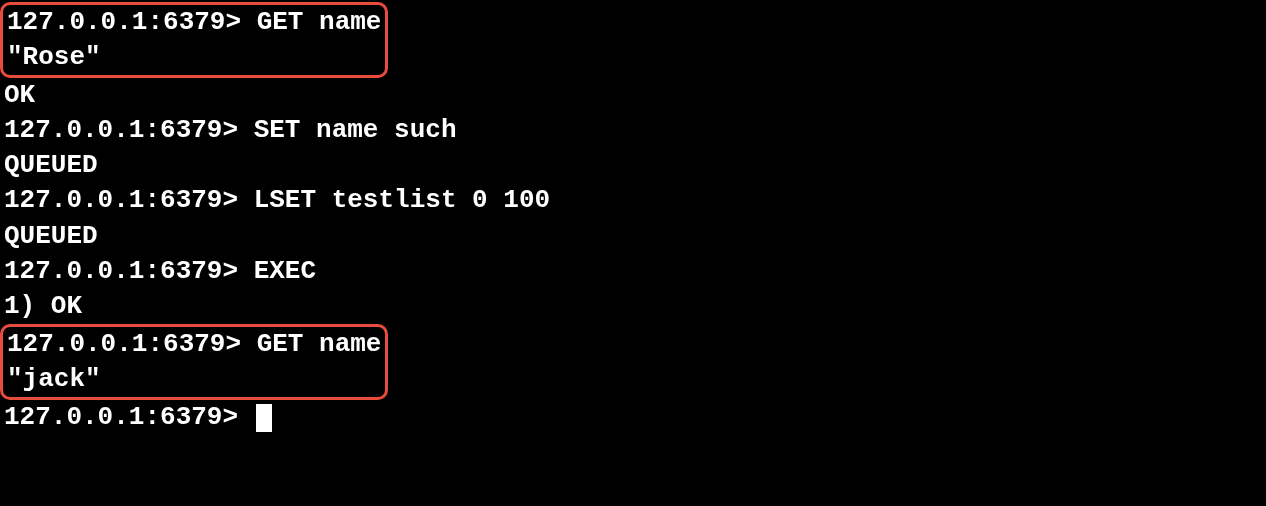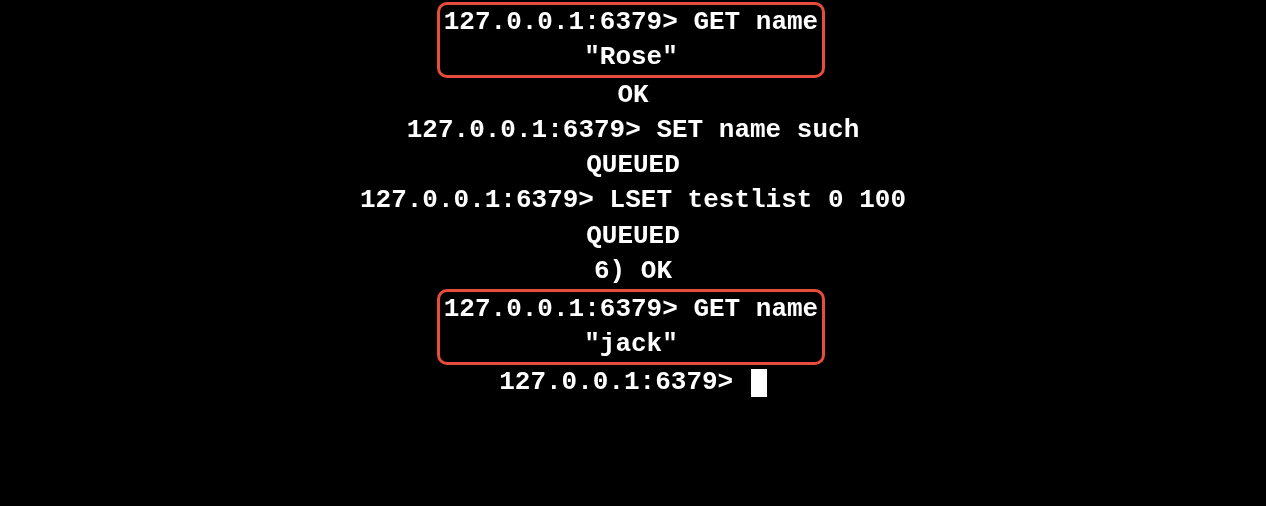--- a/index.html
+++ b/index.html
@@ -1,19 +1,18 @@
 <!DOCTYPE html>
 <html><head>
   <meta charset="utf-8">
   <style>
     * {
       margin: 0;
       padding: 0;
       box-sizing: border-box;
-      text-align: center;
     }
     body {
       background-color: #000000;
       color: #ffffff;
       font-family: 'Courier New', 'Monaco', monospace;
       font-size: 26px;
       font-weight: bold;
       line-height: 1.35;
       padding: 2px 4px;
       width: 1266px;
@@ -52,21 +51,22 @@
   </div>
 
   <div class="line">OK</div>
 
   <div class="line prompt-line"><span>127.0.0.1:6379&gt;</span> <span>SET name such</span></div>
   <div class="line">QUEUED</div>
 
   <div class="line prompt-line"><span>127.0.0.1:6379&gt;</span> <span>LSET testlist 0 100</span></div>
   <div class="line">QUEUED</div>
 
-  <div class="line">6) OK</div>
+  <div class="line prompt-line"><span>127.0.0.1:6379&gt;</span> <span>EXEC</span></div>
+  <div class="line">1) OK</div>
 
   <div class="highlight-box">
     <div class="line prompt-line"><span>127.0.0.1:6379&gt;</span> <span>GET name</span></div>
     <div class="line">"jack"</div>
   </div>
 
   <div class="line prompt-line"><span>127.0.0.1:6379&gt;</span> <span class="cursor"></span></div>
 </div>
 
 </body></html>

